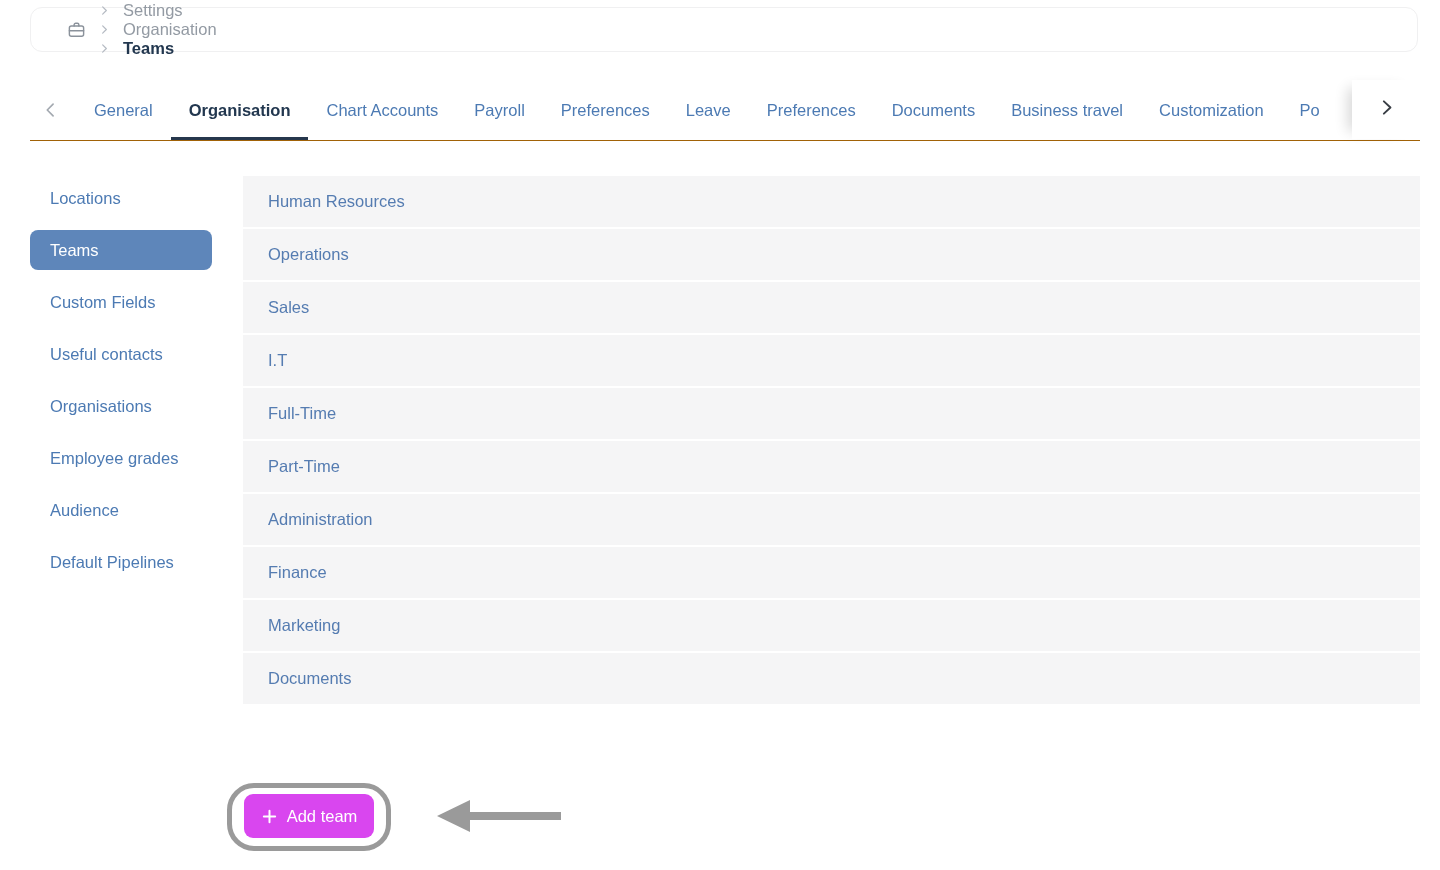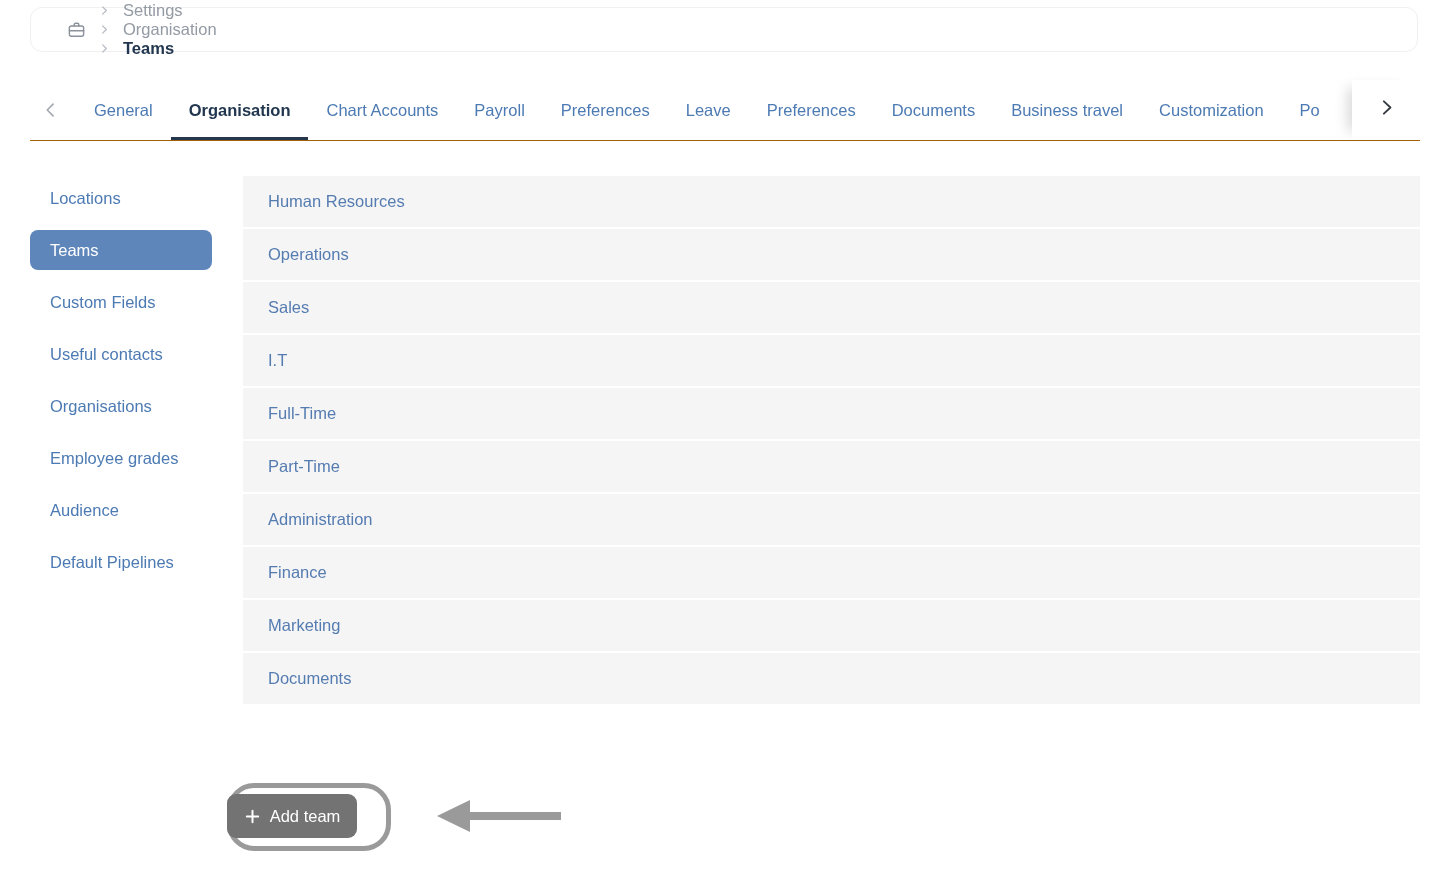--- a/index.html
+++ b/index.html
@@ -84,23 +84,23 @@
   }
 
   
   .annotation-ring {
     position: absolute; left: 227px; top: 783px;
     width: 164px; height: 68px;
     border: 5px solid #9a9a9a;
     border-radius: 27px;
   }
   .add-team-btn {
-    position: absolute; left: 227px; top: 794px;
+    position: absolute; left: 244px; top: 794px;
     width: 130px; height: 44px;
-    background: #737373;
+    background: #d946ef;
     border: none; border-radius: 9px;
     color: #ffffff; font-size: 16.5px;
     font-family: "Liberation Sans", sans-serif;
     display: flex; align-items: center; justify-content: center;
     gap: 9px; cursor: pointer;
   }
   .annotation-arrow { position: absolute; left: 435px; top: 797px; }
 </style>
 </head>
 <body>

